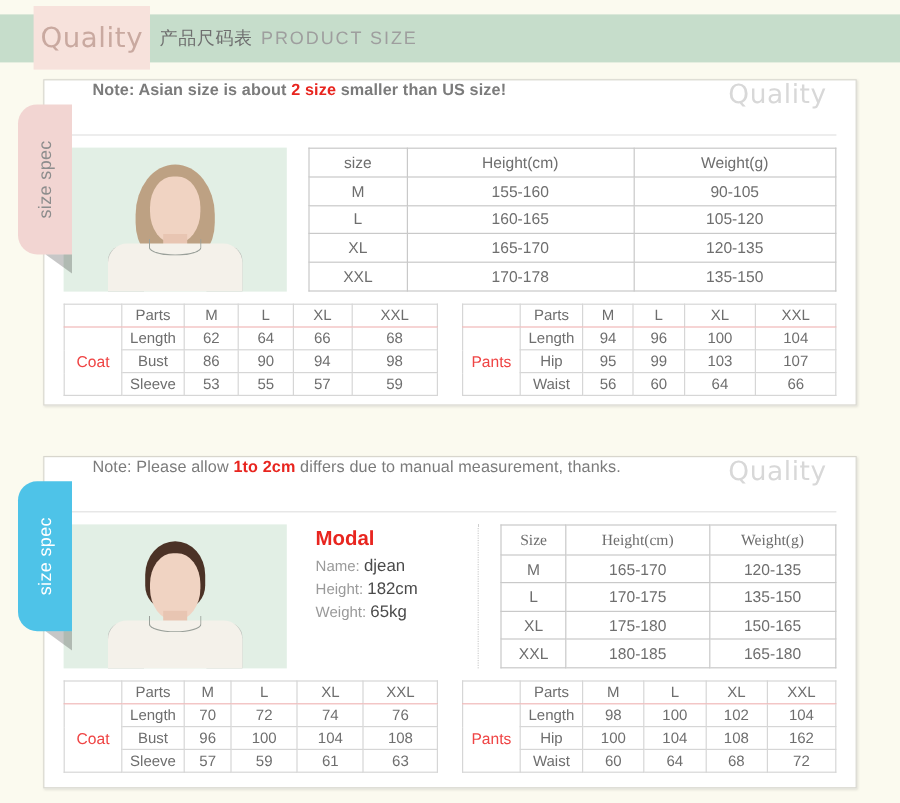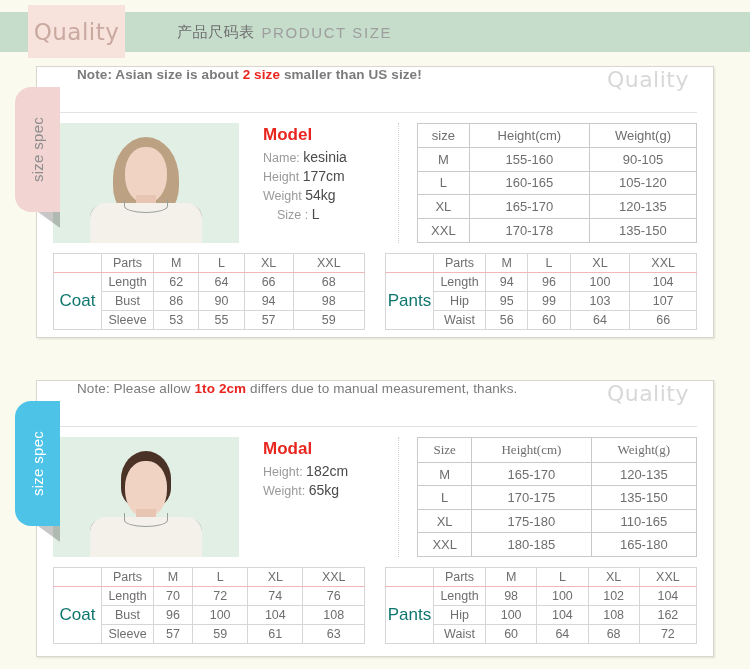--- a/index.html
+++ b/index.html
@@ -42,21 +42,20 @@
     height: 40px;
     display: flex;
     align-items: center;
     gap: 7px;
     z-index: 2;
   }
   .banner-title .cn {
     font-size: 15px;
     color: #6f6f6f;
     letter-spacing: .5px;
-    margin-left: 44px;
   }
   .banner-title .en {
     font-size: 15px;
     color: #9e9e9e;
     letter-spacing: 1.6px;
   }
 
   
   .panel {
     position: absolute;
@@ -248,22 +247,22 @@
   }
   .meas-table td {
     border: 1px solid #d6d6d6;
     text-align: center;
     font-size: 12.5px;
     color: #6e6e6e;
     height: 19px;
     padding: 0 1px;
   }
   .meas-table td.cat {
-    color: #0f766e;
-    font-size: 17px;
+    color: #ef4444;
+    font-size: 13px;
     border-color: #d6d6d6;
     width: 48px;
   }
   .meas-table tr.head td { border-bottom: 1px solid #f0b8b8; }
   .meas-table td.blank { border: 1px solid #d6d6d6; border-bottom-color: #f0b8b8; }
   .meas-table td.part { width: 52px; }
 </style>
 </head>
 <body>
 
@@ -294,39 +293,20 @@
     <div class="model-photo">
       <div class="ph-hair hair-f"></div>
       <div class="ph-face"></div>
       <div class="ph-neck"></div>
       <div class="ph-sleeve-l"></div>
       <div class="ph-sleeve-r"></div>
       <div class="ph-body"></div>
       <div class="ph-collar"></div>
     </div>
 
-    <div class="model-info">
-      <div class="model-title">Model</div>
-      <div class="mi-line">
-        <span class="lbl">Name:</span>
-        <span class="val">kesinia</span>
-      </div>
-      <div class="mi-line">
-        <span class="lbl">Height</span>
-        <span class="val">177cm</span>
-      </div>
-      <div class="mi-line">
-        <span class="lbl">Weight</span>
-        <span class="val">54kg</span>
-      </div>
-      <div class="mi-line mi-indent">
-        <span class="lbl">Size :</span>
-        <span class="val">L</span>
-      </div>
-    </div>
 
     <table class="sz-table">
       <tbody>
         <tr>
           <td class="hdr">size</td>
           <td class="hdr">Height(cm)</td>
           <td class="hdr">Weight(g)</td>
         </tr>
         <tr>
           <td>M</td>
@@ -450,20 +430,24 @@
       <div class="ph-neck"></div>
       <div class="ph-sleeve-l"></div>
       <div class="ph-sleeve-r"></div>
       <div class="ph-body"></div>
       <div class="ph-collar"></div>
     </div>
 
     <div class="model-info">
       <div class="model-title">Modal</div>
       <div class="mi-line">
+        <span class="lbl">Name:</span>
+        <span class="val">djean</span>
+      </div>
+      <div class="mi-line">
         <span class="lbl">Height:</span>
         <span class="val">182cm</span>
       </div>
       <div class="mi-line">
         <span class="lbl">Weight:</span>
         <span class="val">65kg</span>
       </div>
     </div>
 
     <table class="sz-table serif-tbl">
@@ -479,21 +463,21 @@
           <td class="data">120-135</td>
         </tr>
         <tr>
           <td class="data">L</td>
           <td class="data">170-175</td>
           <td class="data">135-150</td>
         </tr>
         <tr>
           <td class="data">XL</td>
           <td class="data">175-180</td>
-          <td class="data">110-165</td>
+          <td class="data">150-165</td>
         </tr>
         <tr>
           <td class="data">XXL</td>
           <td class="data">180-185</td>
           <td class="data">165-180</td>
         </tr>
       </tbody>
     </table>
   </div>
 

